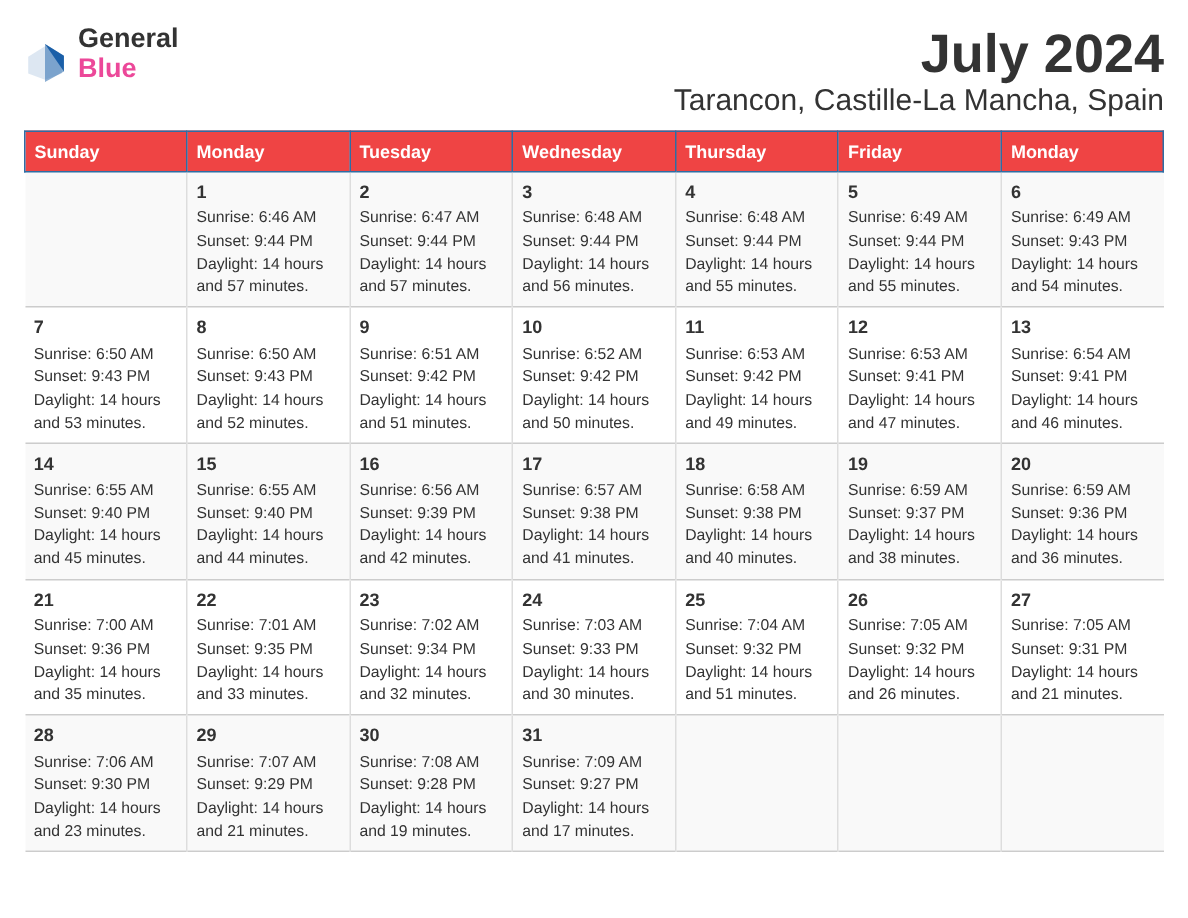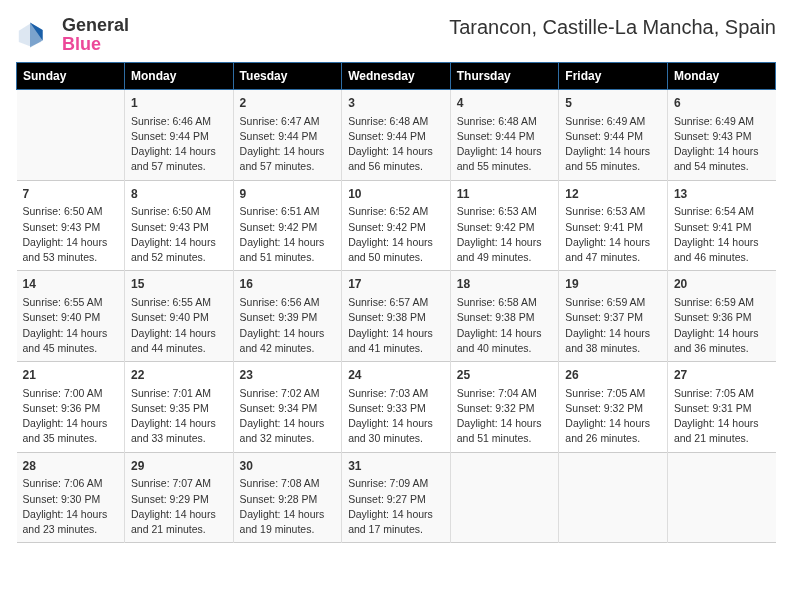--- a/index.html
+++ b/index.html
@@ -11,22 +11,22 @@
       padding: 16px;
     }
     .header-area {
       display: flex;
       justify-content: space-between;
       align-items: flex-start;
       margin-bottom: 8px;
     }
     .logo {
       display: flex;
-      align-items: center;
-      gap: 18px;
+      align-items: flex-end;
+      gap: 8px;
     }
     .logo-text-general {
       font-size: 18px;
       font-weight: bold;
       color: #333;
       line-height: 1;
     }
     .logo-text-blue {
       font-size: 18px;
       font-weight: bold;
@@ -49,21 +49,21 @@
     .subtitle {
       font-size: 20px;
       color: #333;
     }
     table {
       width: 100%;
       border-collapse: collapse;
       font-size: 11px;
     }
     thead tr th {
-      background-color: #000000;
+      background-color: #ef4444;
       color: #fff;
       text-align: left;
       padding: 6px 6px;
       font-size: 12px;
       font-weight: bold;
       border: 1px solid #2e6da4;
     }
     tbody tr {
       border-bottom: 1px solid #ccc;
     }
@@ -106,20 +106,21 @@
     <div>
       <div>
         <span class="logo-text-general">General</span>
       </div>
       <div>
         <span class="logo-text-blue">Blue</span>
       </div>
     </div>
   </div>
   <div class="title-area">
+    <div class="main-title">July 2024</div>
     <div class="subtitle">Tarancon, Castille-La Mancha, Spain</div>
   </div>
 </div>
 
 <table>
   <thead>
     <tr>
     <th>Sunday</th>
         <th>Monday</th>
         <th>Tuesday</th>

